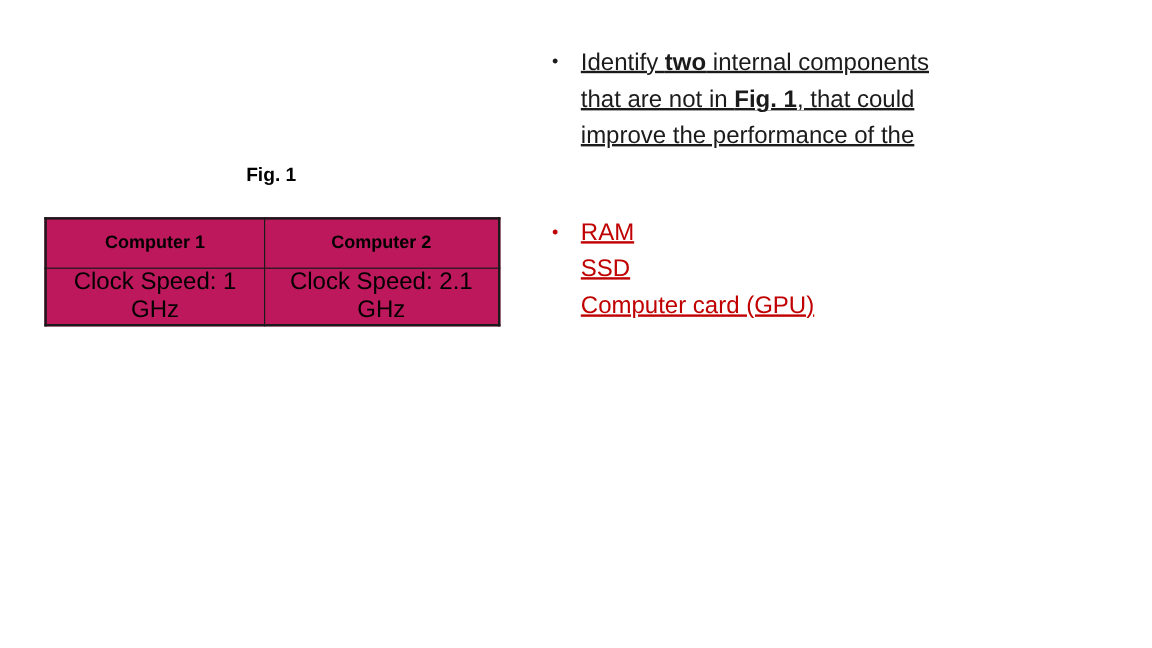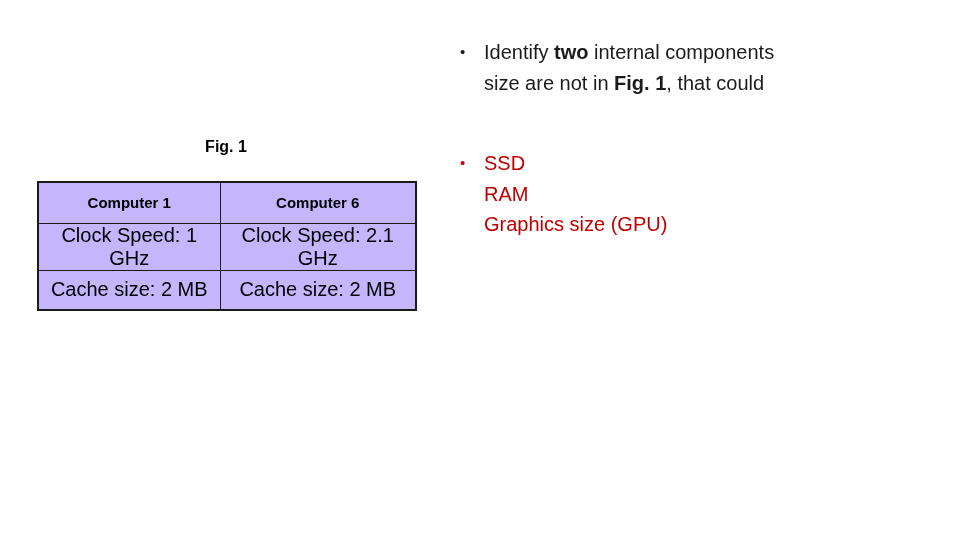--- a/index.html
+++ b/index.html
@@ -20,21 +20,21 @@
     font-weight:bold;
     font-size:16px;
     line-height:20px;
     margin-bottom:24px;
     color:#000000;
   }
   table.spec-table{
     width:378px;
     border-collapse:collapse;
     table-layout:fixed;
-    background:#c4b5fd;
+    background:#be185d;
   }
   table.spec-table td,table.spec-table th{
     border:1.5px solid var(--table-border);
     height:40px;
     text-align:center;
     vertical-align:middle;
     font-size:20px;
     color:#000000;
     padding:0 4px;
   }
@@ -51,21 +51,21 @@
   .text-block{position:absolute;left:460px;top:37px;width:432px;}
   .bullet-item{display:flex;align-items:flex-start;}
   .bullet-glyph{
     width:24px;
     flex:0 0 24px;
     font-size:15px;
     line-height:30.5px;
     color:var(--text-black);
   }
   .bullet-body{flex:1;font-size:20px;line-height:30.5px;}
-  .bullet-body .line{white-space:nowrap;}
+  .bullet-body .line{white-space:nowrap;text-decoration:underline;}
   .seg-bold{font-weight:bold;}
   .answer-item{margin-top:50px;}
   .answer-item .bullet-glyph{color:var(--answer-red);}
   .answer-item .bullet-body{color:var(--answer-red);}
 </style>
 </head>
 <body>
 
 <div class="slide">
 
@@ -73,47 +73,44 @@
     <div class="fig-caption">Fig. 1</div>
 
     <table class="spec-table">
       <colgroup>
           <col class="c1">
           <col class="c2">
         </colgroup>
       <tbody>
         <tr>
           <th>Computer 1</th>
-          <th>Computer 6</th>
+          <th>Computer 2</th>
         </tr>
         <tr>
           <td>Clock Speed: 1 GHz</td>
           <td>Clock Speed: 2.1 GHz</td>
-        </tr>
-        <tr>
-          <td>Cache size: 2 MB</td>
-          <td>Cache size: 2 MB</td>
         </tr>
       </tbody>
     </table>
   </div>
 
   <div class="text-block">
 
     <div class="bullet-item">
       <span class="bullet-glyph">•</span>
       <div class="bullet-body">
         <div class="line"><span>Identify </span><span class="seg-bold">two</span><span> internal components</span></div>
-        <div class="line"><span>size are not in </span><span class="seg-bold">Fig. 1</span><span>, that could</span></div>
+        <div class="line"><span>that are not in </span><span class="seg-bold">Fig. 1</span><span>, that could</span></div>
+        <div class="line"><span>improve the performance of the</span></div>
       </div>
     </div>
 
     <div class="bullet-item answer-item">
       <span class="bullet-glyph">•</span>
       <div class="bullet-body">
+        <div class="line">RAM</div>
         <div class="line">SSD</div>
-        <div class="line">RAM</div>
-        <div class="line">Graphics size (GPU)</div>
+        <div class="line">Computer card (GPU)</div>
       </div>
     </div>
 
   </div>
 </div>
 
 </body></html>

